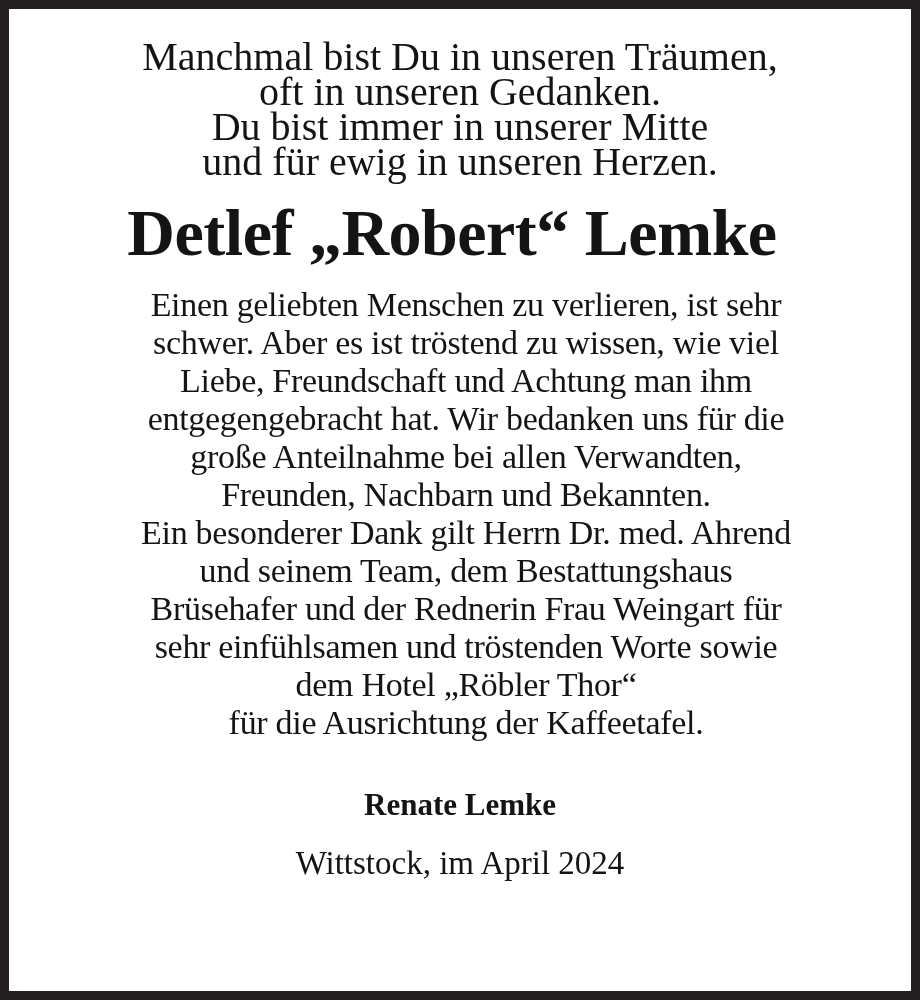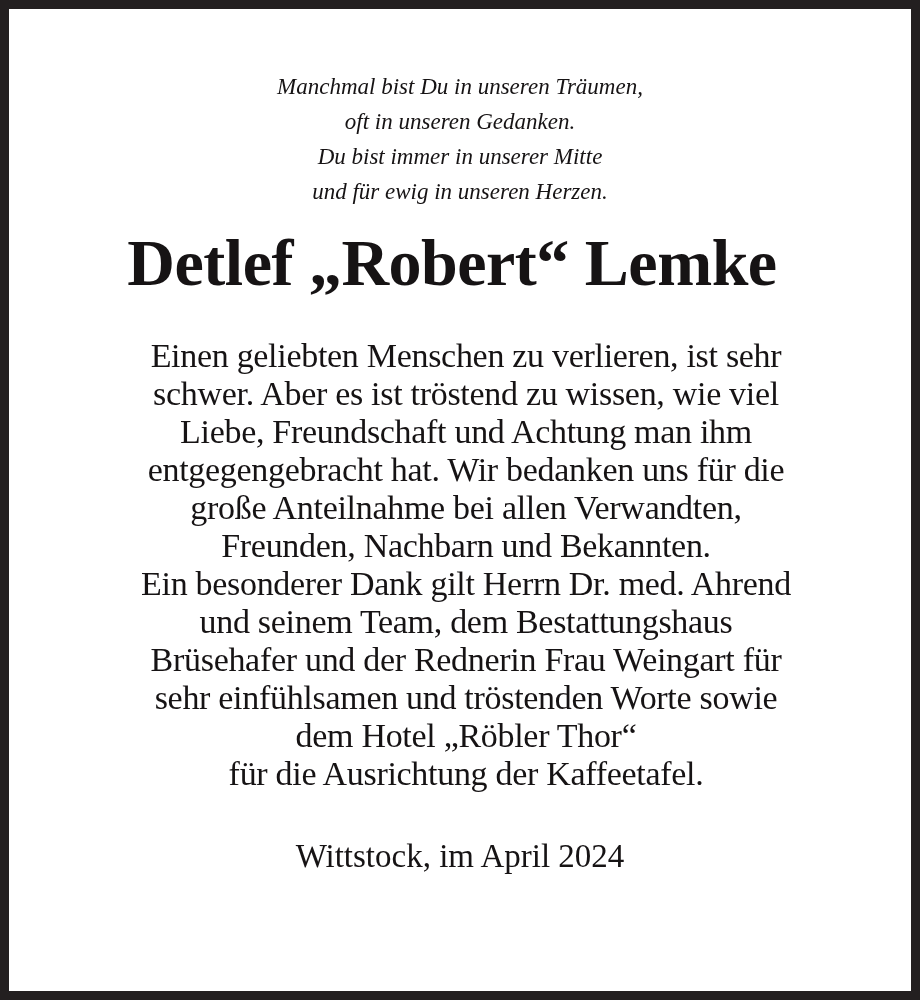--- a/index.html
+++ b/index.html
@@ -18,36 +18,35 @@
     width: 920px;
     height: 1000px;
     border: 9px solid #231f20;
     background: #ffffff;
     text-align: center;
     overflow: hidden;
   }
   .line { white-space: nowrap; }
 
   .poem {
-    margin-top: 60px;
-    font-style: italic;
-    font-size: 23px;
+    margin-top: 30px;
+    font-size: 40px;
     line-height: 35px;
   }
 
   .deceased-name {
     margin: 20px 16px 0 0;
     font-size: 66px;
     line-height: 68px;
     font-weight: bold;
     letter-spacing: -0.5px;
   }
 
   .thanks {
-    margin-top: 40px;
+    margin-top: 19px;
     font-size: 34px;
     line-height: 38px;
     letter-spacing: -0.3px;
     padding-left: 12px;
   }
 
   .closing {
     margin-top: 44px;
     font-size: 30px;
     line-height: 38px;
@@ -86,16 +85,17 @@
     <div class="line">Freunden, Nachbarn und Bekannten.</div>
     <div class="line">Ein besonderer Dank gilt Herrn Dr. med. Ahrend</div>
     <div class="line">und seinem Team, dem Bestattungshaus</div>
     <div class="line">Brüsehafer und der Rednerin Frau Weingart für</div>
     <div class="line">sehr einfühlsamen und tröstenden Worte sowie</div>
     <div class="line">dem Hotel „Röbler Thor“</div>
     <div class="line">für die Ausrichtung der Kaffeetafel.</div>
   </div>
 
   <div class="closing">
+    <div class="line mourner">Renate Lemke</div>
     <div class="line dateline">Wittstock, im April 2024</div>
   </div>
 
 </div>
 
 </body></html>

